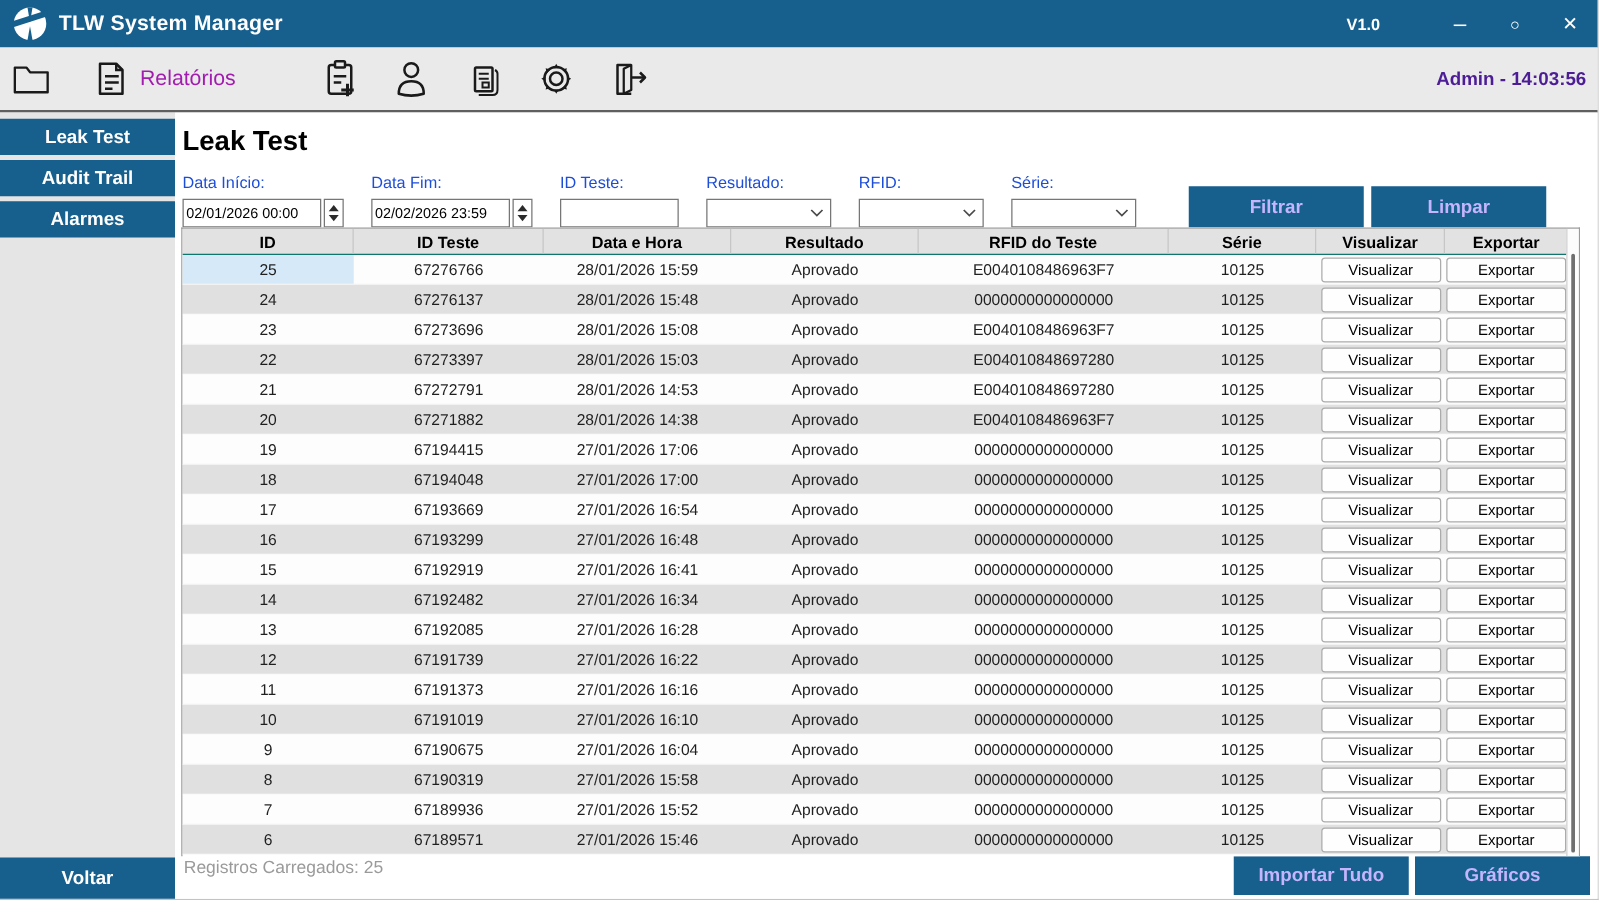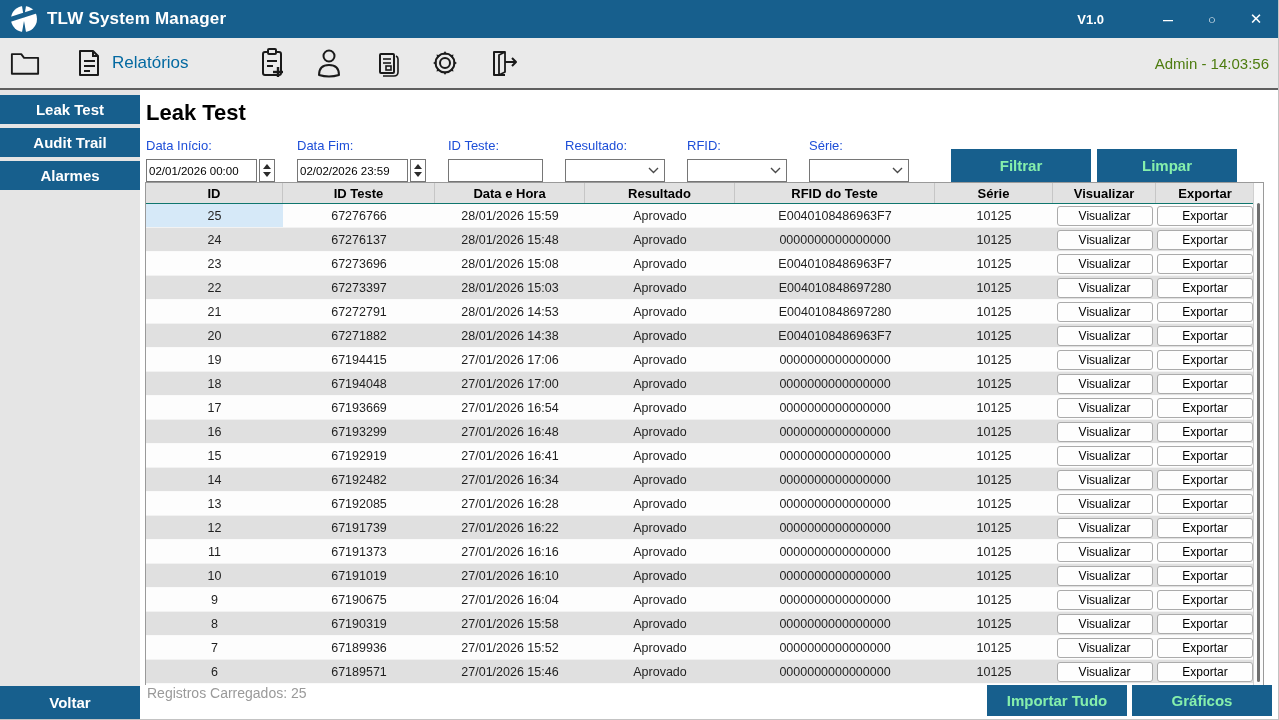--- a/index.html
+++ b/index.html
@@ -15,30 +15,30 @@
   .titlebar .version { font-size:13px; font-weight:bold; margin-right:42px; }
   .winbtn { width:44px; height:38px; display:flex; align-items:center; justify-content:center; font-size:15px; color:#fff; cursor:default; }
   .winbtn.min { font-size:18px; }
   .winbtn.max { font-size:13px; }
 
   
   .toolbar { height:52px; background:#eaeaea; border-bottom:2px solid #5f5f5f; display:flex; align-items:center; flex:0 0 auto; }
   .tb-item { display:flex; align-items:center; height:44px; padding:0 6px; }
   .tb-icon { display:flex; align-items:center; justify-content:center; }
   .tb-icon svg { display:block; }
-  .tb-label { font-size:17px; color:#0369a1; margin-left:10px; }
+  .tb-label { font-size:17px; color:#a21caf; margin-left:10px; }
   .tb-folder { margin-left:4px; }
   .tb-reports { margin-left:22px; }
   .tb-add { margin-left:58px; }
   .tb-user { margin-left:17px; }
   .tb-copy { margin-left:17px; }
   .tb-gear { margin-left:17px; }
   .tb-exit { margin-left:17px; }
   .toolbar .spacer { flex:1; }
-  .admin-status { font-size:15px; font-weight:normal; color:#4d7c0f; margin-right:9px; }
+  .admin-status { font-size:15px; font-weight:bold; color:#4c1d95; margin-right:9px; }
 
   
   .body { flex:1; display:flex; min-height:0; }
   .sidebar { width:140px; background:#e5e5e5; display:flex; flex-direction:column; flex:0 0 auto; }
   .side-btn { height:29px; margin-top:4px; background:#175f8d; color:#fff; font-family:"Liberation Sans",sans-serif; font-size:15px; font-weight:bold; border:none; width:140px; cursor:pointer; }
   .side-btn:first-child { margin-top:5px; }
   .sidebar .spacer { flex:1; }
   .back-btn { height:33px; width:140px; background:#175f8d; color:#fff; font-size:15px; font-weight:bold; border:none; font-family:"Liberation Sans",sans-serif; cursor:pointer; }
 
   .content { flex:1; background:#fff; display:flex; flex-direction:column; min-width:0; }
@@ -49,21 +49,21 @@
   .f-group { display:flex; flex-direction:column; margin-right:22px; }
   .f-label { font-size:13px; color:#1d4ed8; margin-bottom:6px; }
   .f-datewrap { display:flex; }
   .f-date { width:111px; height:23px; border:1px solid #767676; font-size:11.5px; font-family:"Liberation Sans",sans-serif; padding:0 2px; color:#000; background:#fff; }
   .spinner { width:16px; height:23px; border:1px solid #767676; margin-left:2px; background:#fff; display:flex; flex-direction:column; align-items:center; justify-content:center; }
   .spin-up { width:0; height:0; border-left:4px solid transparent; border-right:4px solid transparent; border-bottom:5px solid #2b2b2b; margin-bottom:3px; }
   .spin-dn { width:0; height:0; border-left:4px solid transparent; border-right:4px solid transparent; border-top:5px solid #2b2b2b; }
   .f-text { width:95px; height:23px; border:1px solid #767676; font-size:12px; font-family:"Liberation Sans",sans-serif; padding:0 3px; background:#fff; }
   .f-select { width:100px; height:23px; border:1px solid #767676; background:#fff; display:flex; align-items:center; justify-content:flex-end; padding-right:5px; cursor:default; }
   .filter-actions { display:flex; margin-left:20px; }
-  .big-btn { width:140px; height:33px; background:#175f8d; color:#86efac; border:none; font-size:15px; font-weight:bold; font-family:"Liberation Sans",sans-serif; cursor:pointer; }
+  .big-btn { width:140px; height:33px; background:#175f8d; color:#c4b5fd; border:none; font-size:15px; font-weight:bold; font-family:"Liberation Sans",sans-serif; cursor:pointer; }
   .filter-actions .big-btn + .big-btn { margin-left:6px; }
 
   
   .table-zone { flex:1; min-height:0; margin-left:5px; position:relative; }
   .table-wrap { width:1119px; height:100%; border:1px solid #9a9a9a; border-bottom:none; overflow:hidden; position:relative; background:#fff; }
   .grid-cols { display:grid; grid-template-columns:137px 152px 150px 150px 200px 118px 103px 98px; }
   .t-head { height:21px; background:#e2e2e2; border-bottom:1px solid #0f766e; width:1108px; }
   .t-hcell { font-size:13px; font-weight:bold; color:#000; display:flex; align-items:center; justify-content:center; border-right:1px solid #c6c6c6; overflow:hidden; }
   .t-hcell:last-child { border-right:none; }
   .t-body { width:1108px; }

